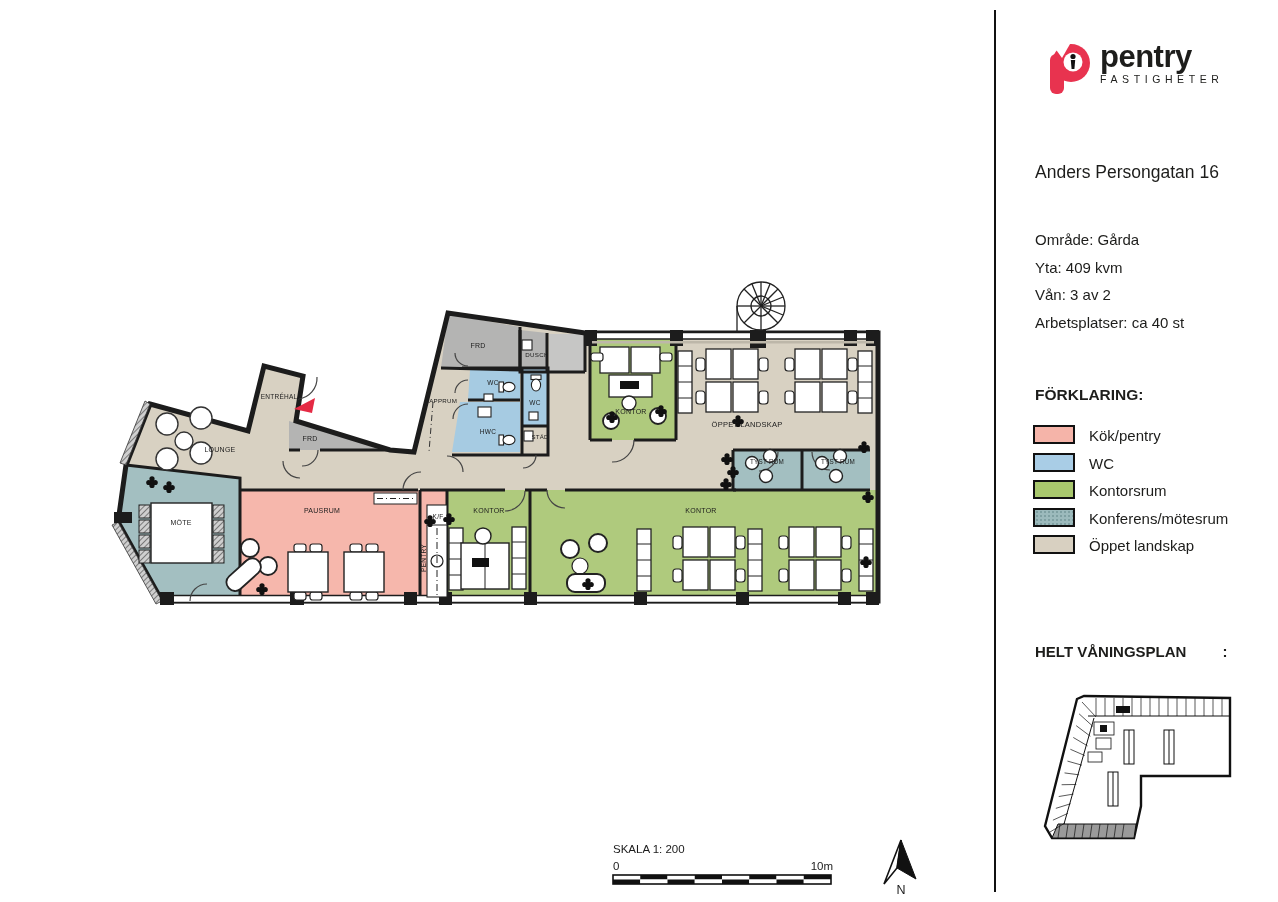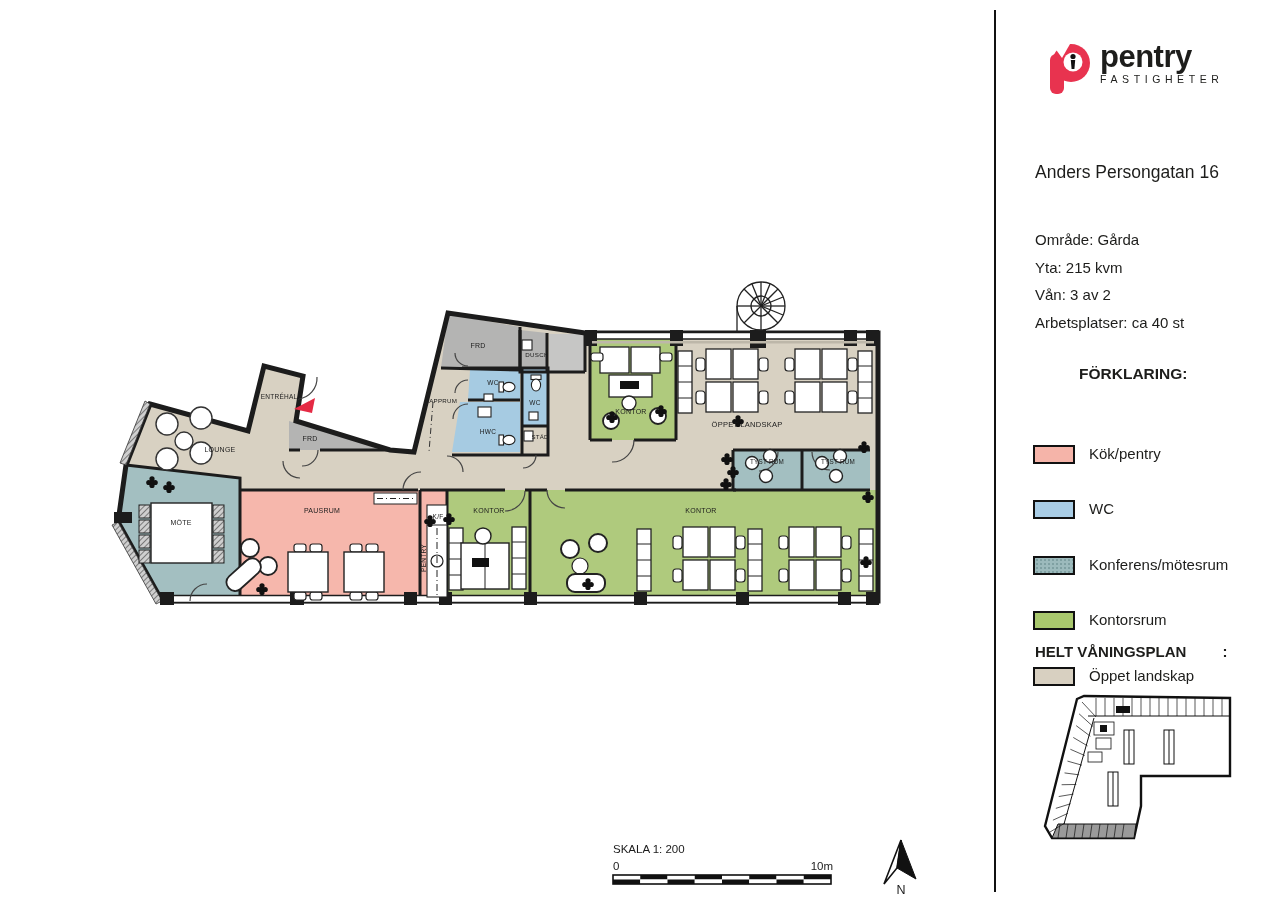--- a/index.html
+++ b/index.html
@@ -7,23 +7,23 @@
        font-family:"Liberation Sans",sans-serif;color:#1d1d1b;}
   .abs{position:absolute;}
   
   #divider{left:994px;top:10px;width:2px;height:882px;background:#111;}
   #logo{left:1046px;top:42px;display:flex;align-items:flex-start;}
   #logo-mark{width:46px;height:54px;margin-right:8px;}
   #logo-text .brand{font-size:31px;font-weight:800;letter-spacing:-0.5px;line-height:30px;}
   #logo-text .sub{font-size:10.5px;font-weight:400;letter-spacing:4.6px;margin-top:1px;}
   #prop-title{left:1035px;top:162px;font-size:17.5px;font-weight:400;}
   #prop-info{left:1035px;top:219px;font-size:15px;line-height:27.5px;margin-top:7px;}
-  #legend-head{left:1035px;top:365px;font-size:15.5px;font-weight:700;margin-left:44px;}
+  #legend-head{left:1035px;top:386px;font-size:15.5px;font-weight:700;}
   #legend{left:1033px;top:417px;}
-  .legend-row{display:flex;align-items:flex-start;height:27.4px;margin-top:28px;}
+  .legend-row{display:flex;align-items:flex-end;height:27.4px;}
   .legend-swatch{width:38px;height:15px;border:2px solid #111;margin-right:14px;flex:0 0 auto;}
   .legend-swatch.textured{background-image:radial-gradient(#7fa0a2 0.9px, transparent 1px);background-size:4px 4px;}
   .legend-label{font-size:15px;}
   #overview-head{left:1035px;top:643px;font-size:15px;font-weight:700;}
   #overview-head .colon{margin-left:36px;}
   #miniplan{left:1038px;top:686px;}
   
   svg text{font-family:"Liberation Sans",sans-serif;fill:#1b1b1b;
            font-weight:500;letter-spacing:.25px;}
   svg text.plain{font-weight:400;letter-spacing:0;}
@@ -375,43 +375,43 @@
   <div id="logo-text">
     <div class="brand">pentry</div>
     <div class="sub">FASTIGHETER</div>
   </div>
 </div>
 
 <div class="abs" id="prop-title">Anders Persongatan 16</div>
 
 <div class="abs" id="prop-info">
   <div>Område: Gårda</div>
-  <div>Yta: 215 kvm</div>
+  <div>Yta: 409 kvm</div>
   <div>Vån: 3 av 2</div>
   <div>Arbetsplatser: ca 40 st</div>
 </div>
 
 <div class="abs" id="legend-head">FÖRKLARING:</div>
 
 <div class="abs" id="legend">
   <div class="legend-row">
     <span class="legend-swatch" style="background-color: rgb(245, 180, 169);"></span>
     <span class="legend-label">Kök/pentry</span>
   </div>
   <div class="legend-row">
     <span class="legend-swatch" style="background-color: rgb(169, 205, 230);"></span>
     <span class="legend-label">WC</span>
   </div>
   <div class="legend-row">
+    <span class="legend-swatch" style="background-color: rgb(169, 200, 109);"></span>
+    <span class="legend-label">Kontorsrum</span>
+  </div>
+  <div class="legend-row">
     <span class="legend-swatch textured" style="background-color: rgb(156, 186, 188);"></span>
     <span class="legend-label">Konferens/mötesrum</span>
-  </div>
-  <div class="legend-row">
-    <span class="legend-swatch" style="background-color: rgb(169, 200, 109);"></span>
-    <span class="legend-label">Kontorsrum</span>
   </div>
   <div class="legend-row">
     <span class="legend-swatch" style="background-color: rgb(216, 208, 193);"></span>
     <span class="legend-label">Öppet landskap</span>
   </div>
 </div>
 
 <div class="abs" id="overview-head">
   <span>HELT VÅNINGSPLAN</span><span class="colon">:</span>
 </div>

